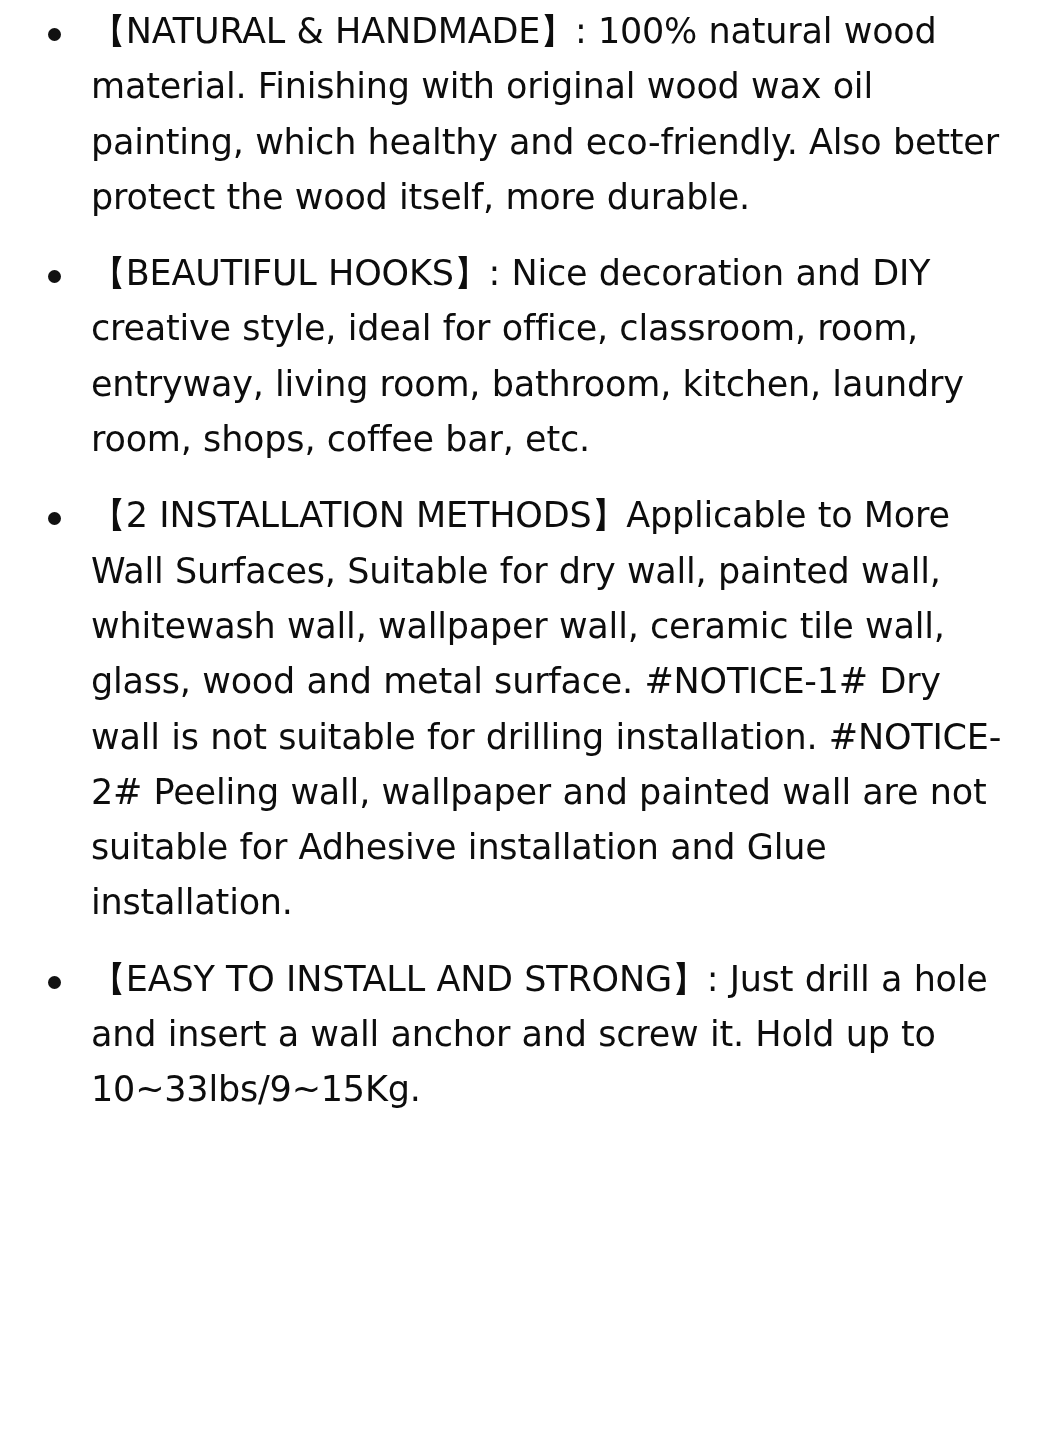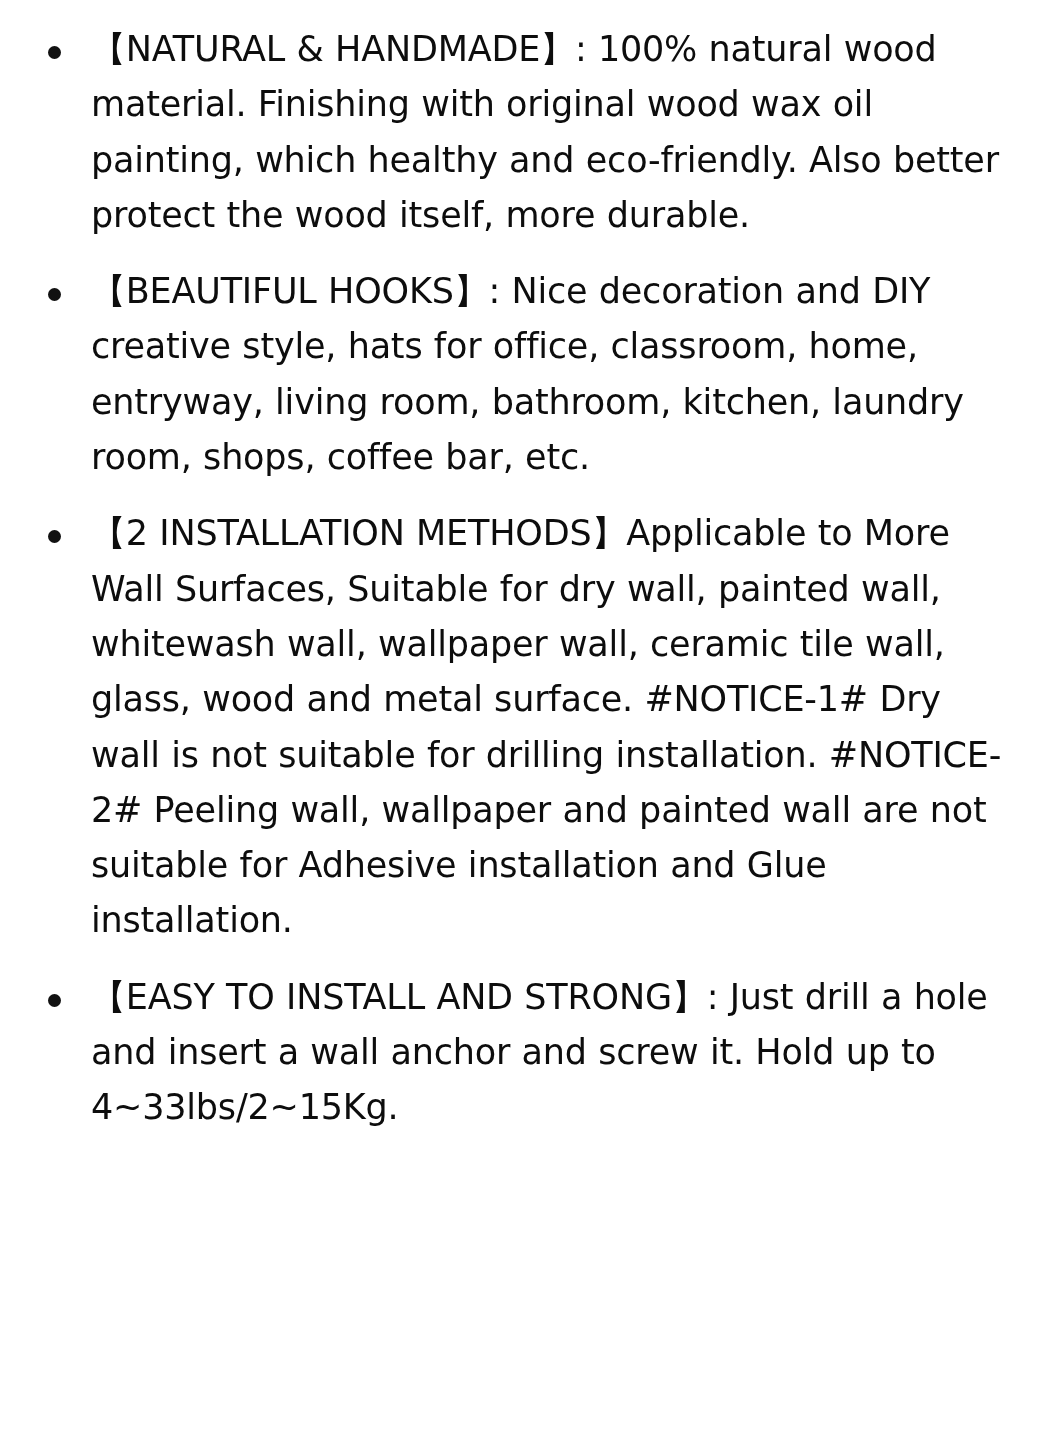--- a/index.html
+++ b/index.html
@@ -10,21 +10,21 @@
   body {
     width: 1051px;
     min-height: 1440px;
     font-family: "DejaVu Sans", sans-serif;
     color: #0d0d0d;
     -webkit-font-smoothing: antialiased;
   }
   .feature-list {
     list-style: none;
     margin: 0;
-    padding: 22px 40px 20px 36px;
+    padding: 4px 40px 20px 36px;
   }
   .feature-item {
     position: relative;
     padding-left: 55px;
     margin-bottom: 21px;
     font-size: 35px;
     line-height: 1.58;
     font-weight: 400;
     letter-spacing: -0.2px;
     word-spacing: 0.5px;
@@ -52,26 +52,26 @@
 <ul class="feature-list">
 
   <li class="feature-item">
     <span class="bullet"></span>
     <span class="feature-text">【NATURAL &amp; HANDMADE】: 100% natural wood material. Finishing with original wood wax oil painting, which healthy and eco-friendly. Also better protect the wood itself, more durable.</span>
   </li>
 
 
   <li class="feature-item">
     <span class="bullet"></span>
-    <span class="feature-text">【BEAUTIFUL HOOKS】: Nice decoration and DIY creative style, hats for office, classroom, home, entryway, living room, bathroom, kitchen, laundry room, shops, coffee bar, etc.</span>
+    <span class="feature-text">【BEAUTIFUL HOOKS】: Nice decoration and DIY creative style, ideal for office, classroom, room, entryway, living room, bathroom, kitchen, laundry room, shops, coffee bar, etc.</span>
   </li>
 
   <li class="feature-item">
     <span class="bullet"></span>
     <span class="feature-text">【2 INSTALLATION METHODS】Applicable to More Wall Surfaces, Suitable for dry wall, painted wall, whitewash wall, wallpaper wall, ceramic tile wall, glass, wood and metal surface. #NOTICE-1# Dry wall is not suitable for drilling installation. #NOTICE-2# Peeling wall, wallpaper and painted wall are not suitable for Adhesive installation and Glue installation.</span>
   </li>
 
   <li class="feature-item">
     <span class="bullet"></span>
-    <span class="feature-text">【EASY TO INSTALL AND STRONG】: Just drill a hole and insert a wall anchor and screw it. Hold up to 4~33lbs/2~15Kg.</span>
+    <span class="feature-text">【EASY TO INSTALL AND STRONG】: Just drill a hole and insert a wall anchor and screw it. Hold up to 10~33lbs/9~15Kg.</span>
   </li>
 
 </ul>
 
 </body></html>

